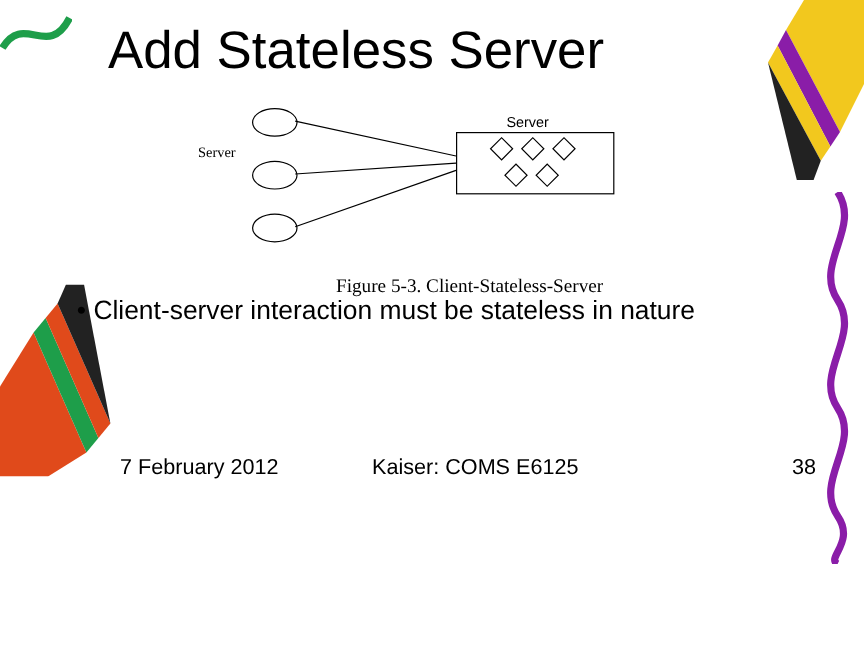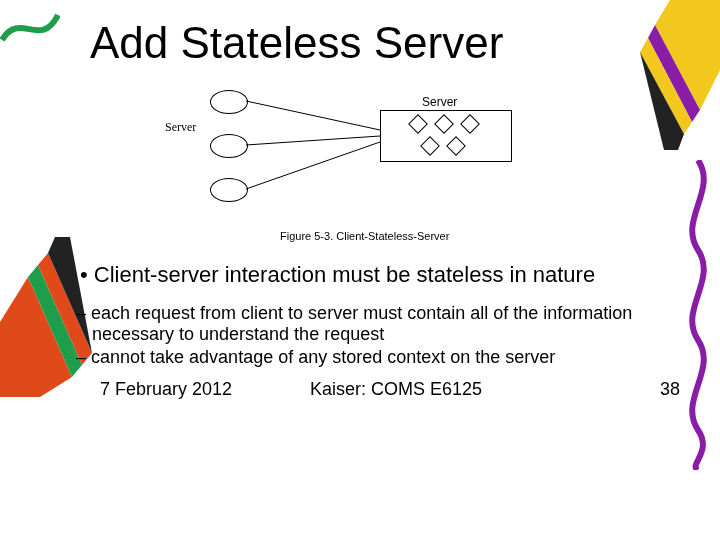--- a/index.html
+++ b/index.html
@@ -4,24 +4,24 @@
 <style>
   html,body{margin:0;padding:0;width:720px;height:540px;background:#fff;font-family:"Comic Sans MS","Comic Sans",cursive,sans-serif;color:#000;overflow:hidden}
   .slide{position:relative;width:720px;height:397px}
   .title{position:absolute;left:90px;top:18px;font-size:44px;font-weight:400}
   .figure{position:absolute;left:160px;top:90px;width:380px;height:150px}
   .client-label{position:absolute;font-family:"Times New Roman",serif;font-size:12px;left:5px;top:30px}
   .server-label{position:absolute;font-family:Liberation Sans, sans-serif;font-size:12px;left:262px;top:5px}
   .ellipse{position:absolute;width:36px;height:22px;border:1px solid #000;border-radius:50%}
   .serverbox{position:absolute;left:220px;top:20px;width:130px;height:50px;border:1px solid #000}
   .diamond{position:absolute;width:12px;height:12px;border:1px solid #000;transform:rotate(45deg)}
-  .fig-caption{position:absolute;left:120px;top:140px;font-family:Liberation Sans, sans-serif;font-size:11px}
+  .fig-caption{position:absolute;left:120px;top:140px;font-family:Liberation Serif, serif;font-size:16px}
   svg.lines{position:absolute;left:0;top:0;width:380px;height:150px}
   .bullets{position:absolute;left:60px;top:246px;right:50px;font-size:22px;line-height:1.15}
-  .bullets ul{list-style:none;margin:16px;padding:0}
+  .bullets ul{list-style:none;margin:0;padding:0}
   .b1{margin:0 0 2px 0;padding-left:22px;text-indent:-18px}
   .b1::before{content:"• ";}
   .sub{margin:4px 0 4px 46px;padding:0;font-size:18px}
   .sub li{list-style:none;padding-left:16px;text-indent:-16px;margin:0 0 2px 0}
   .sub li::before{content:"– "}
   .footer{position:absolute;bottom:18px;left:100px;right:40px;font-size:18px}
   .footer .date{position:absolute;left:0}
   .footer .center{position:absolute;left:210px}
   .footer .page{position:absolute;right:0}
   
@@ -80,24 +80,20 @@
       <div class="diamond" style="left:42px;top:28px"></div>
       <div class="diamond" style="left:68px;top:28px"></div>
     </div>
     <div class="fig-caption">Figure 5-3. Client-Stateless-Server</div>
   </div>
 
   <div class="bullets">
     <ul>
       <li class="b1">Client-server interaction must be stateless in nature</li>
     </ul>
-    <ul class="sub">
-      <li>each request from client to server must contain all of the information necessary to understand the request</li>
-      <li>cannot take advantage of any stored context on the server</li>
-    </ul>
   </div>
 
   <div class="footer">
     <span class="date">7 February 2012</span>
     <span class="center">Kaiser: COMS E6125</span>
     <span class="page">38</span>
   </div>
 
 </div>
 

